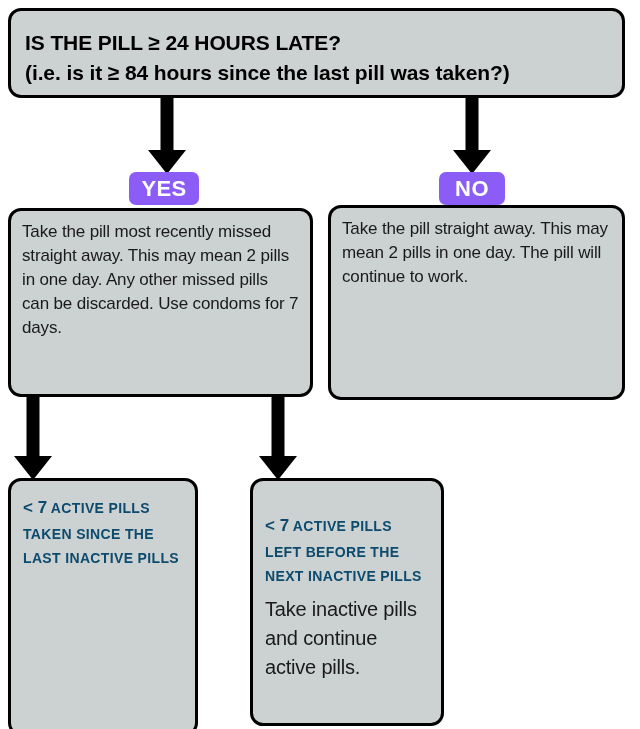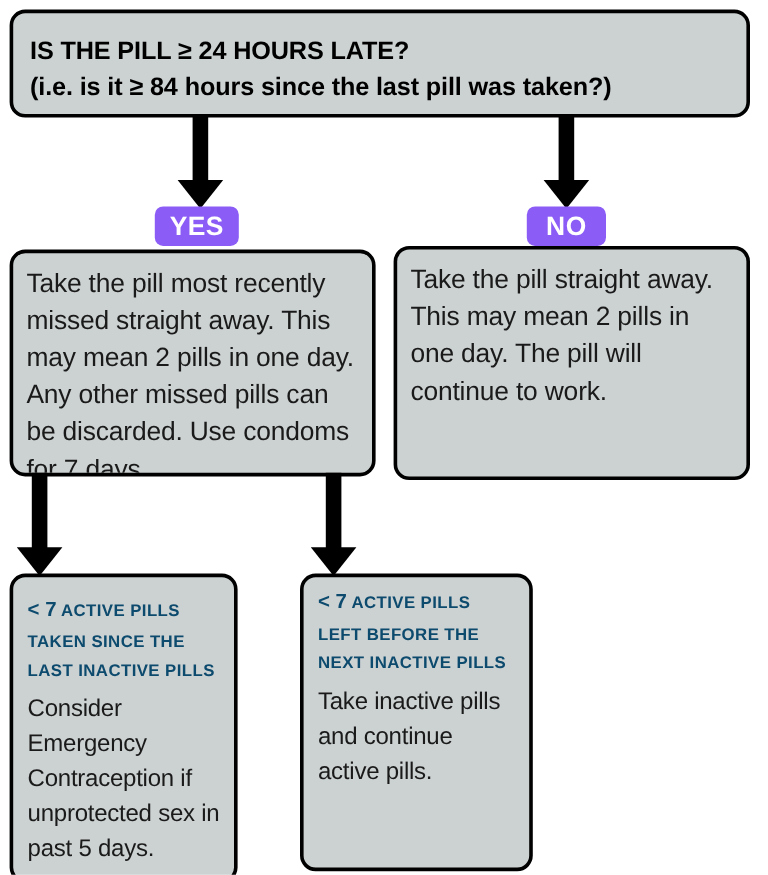--- a/index.html
+++ b/index.html
@@ -61,40 +61,40 @@
     padding: 9px 11px 0 11px;
   }
   #node-no-answer {
     left: 328px;
     top: 205px;
     width: 297px;
     height: 195px;
     padding: 9px 11px 0 11px;
   }
   .body-text {
-    font-size: 22px;
+    font-size: 17px;
     color: #1a1a1a;
     line-height: 1.41;
     letter-spacing: -0.15px;
   }
 
   
   #node-ec {
     left: 8px;
     top: 478px;
     width: 190px;
     height: 258px;
     padding: 12px 10px 0 12px;
   }
   #node-skip {
     left: 250px;
     top: 478px;
     width: 194px;
     height: 248px;
-    padding: 6px 10px 0 12px;
+    padding: 30px 10px 0 12px;
   }
   .caps-heading {
     font-size: 14px;
     font-weight: bold;
     color: #0c4a6e;
     line-height: 1.72;
     letter-spacing: 0.35px;
     font-variant: small-caps;
     text-transform: uppercase;
     margin-bottom: 7px;
@@ -195,21 +195,20 @@
   </div>
   <div class="arrow" id="arrow-to-skip">
     <div class="shaft"></div>
     <div class="head"></div>
   </div>
 
   <div class="node" id="node-ec">
     <div class="caps-heading">
       <span class="lt-num">&lt; 7</span><span> ACTIVE PILLS TAKEN SINCE THE LAST INACTIVE PILLS</span>
     </div>
-    <div class="small-body">Consider Emergency Contraception if unprotected sex in past 5 days.</div>
   </div>
 
   <div class="node" id="node-skip">
     <div class="caps-heading">
       <span class="lt-num">&lt; 7</span><span> ACTIVE PILLS LEFT BEFORE THE NEXT INACTIVE PILLS</span>
     </div>
     <div class="small-body">Take inactive pills and continue active pills.</div>
   </div>
 
 </div>

